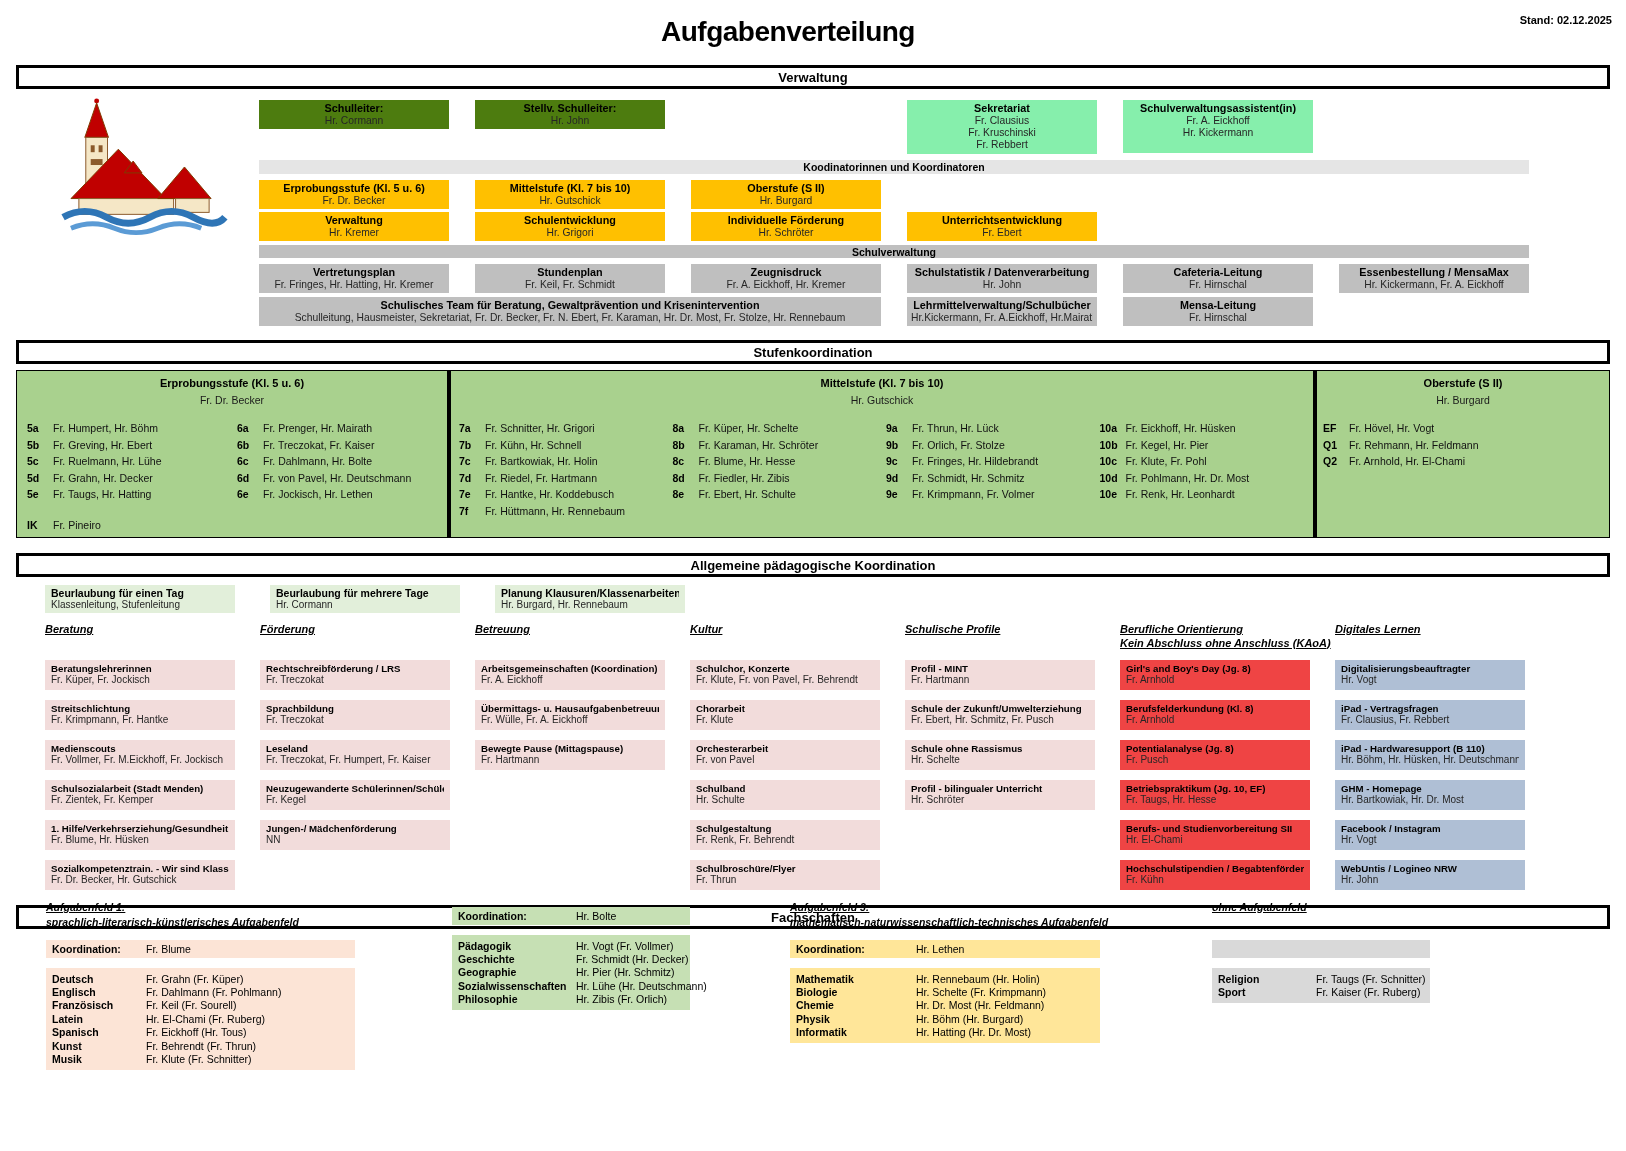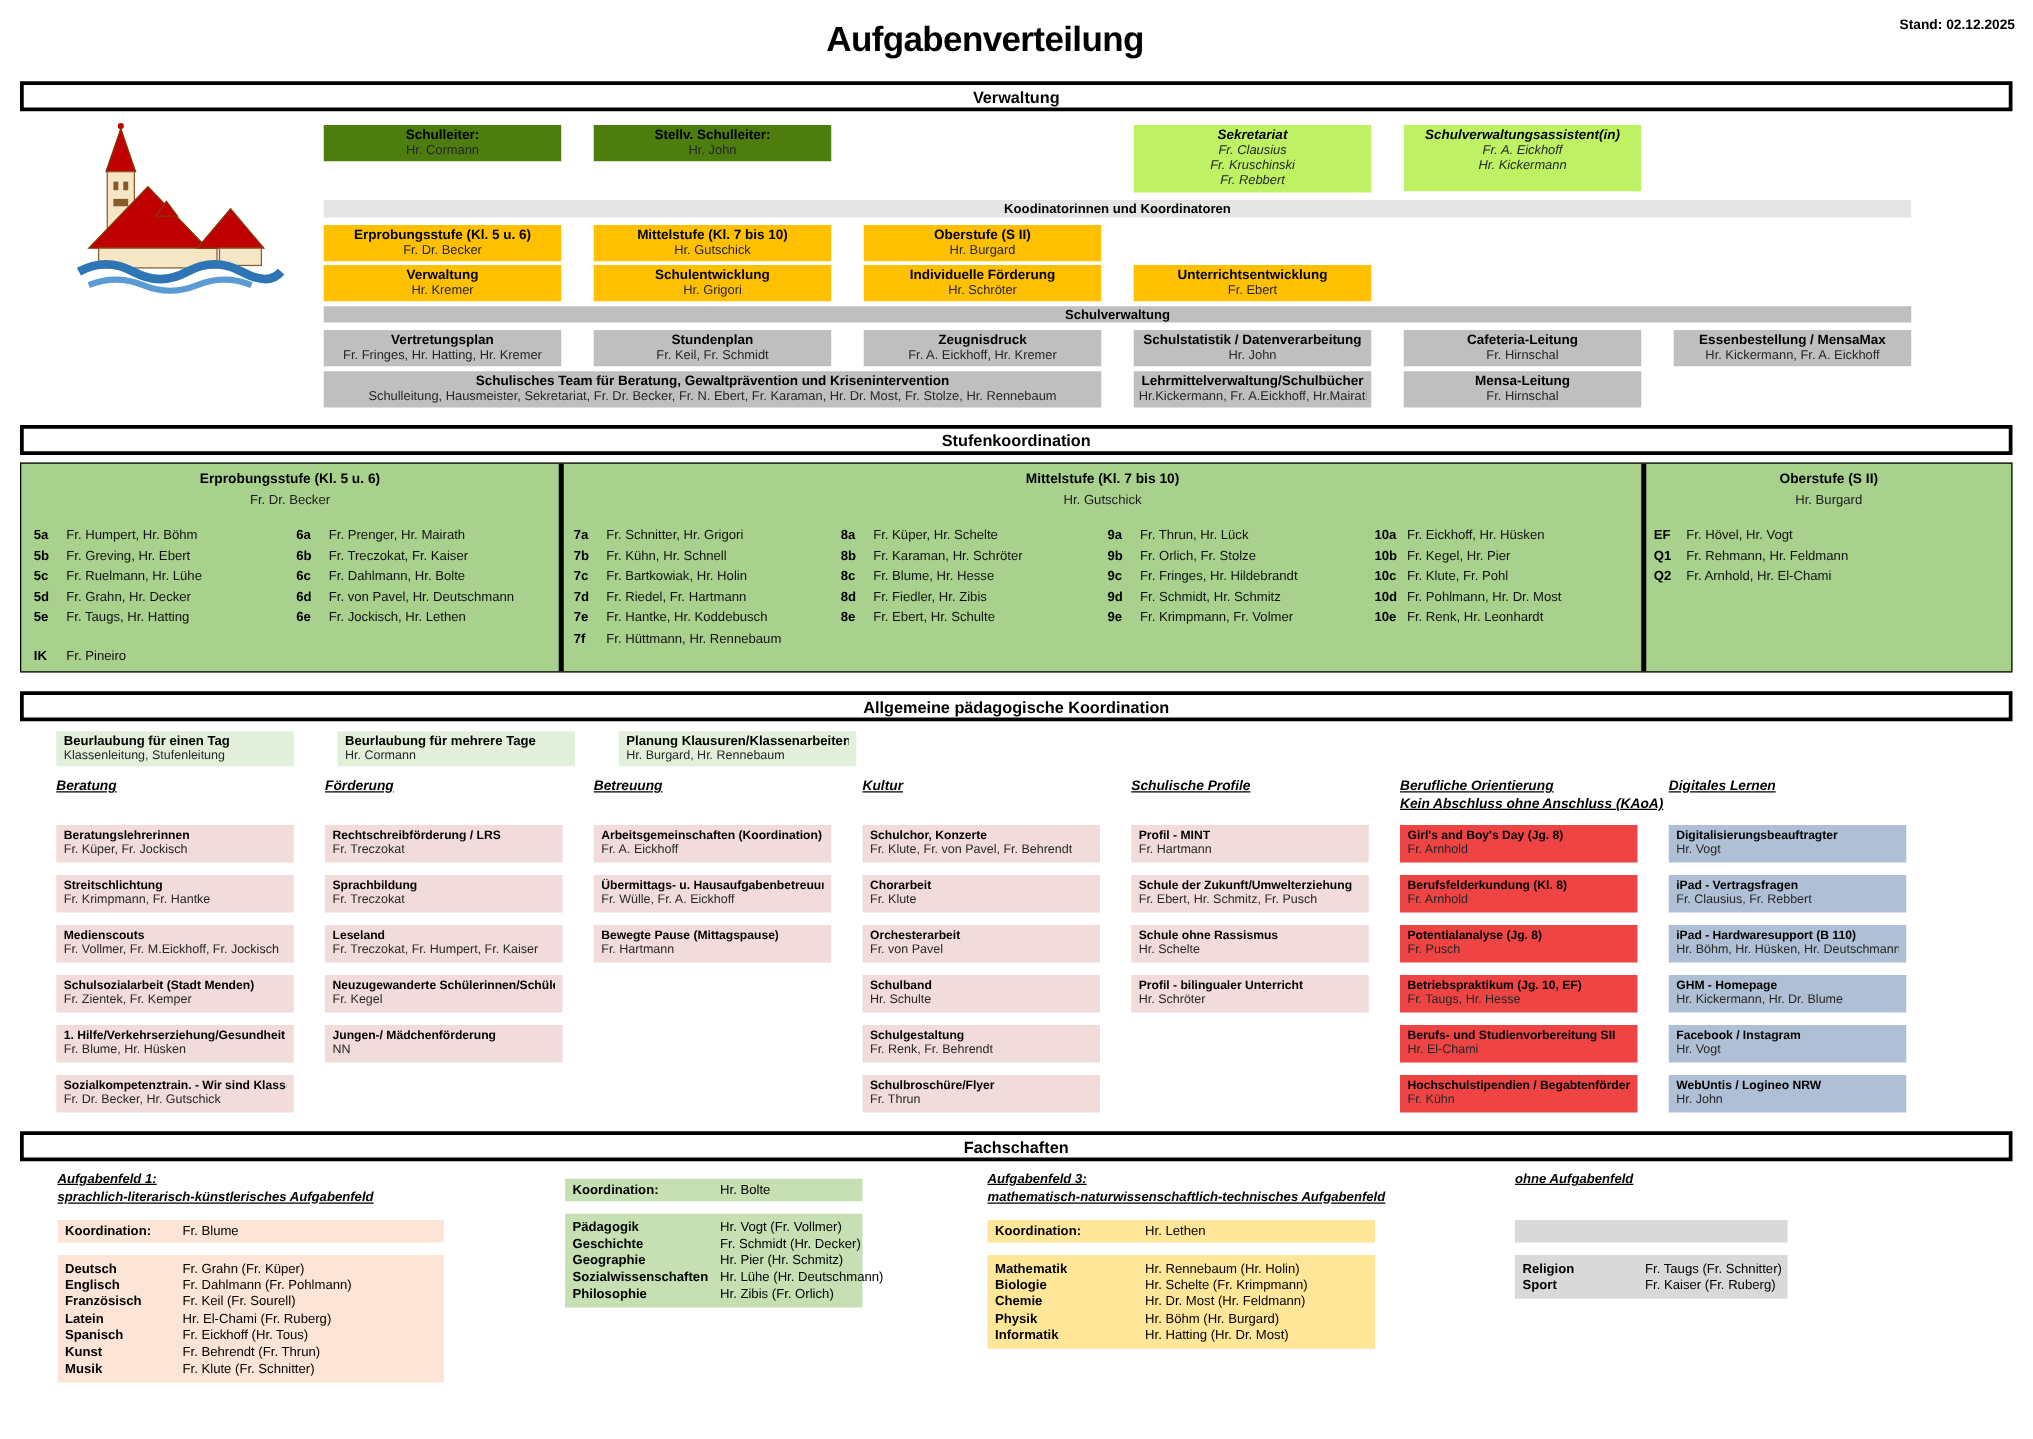--- a/index.html
+++ b/index.html
@@ -11,21 +11,21 @@
 
   .secbar{position:absolute;left:16px;width:1594px;height:24px;border:3px solid #000;background:#fff;
           display:flex;align-items:center;justify-content:center;font-weight:bold;font-size:13px;}
 
   
   .vgrid{position:absolute;left:259px;width:1270px;display:grid;grid-template-columns:repeat(6,190px);column-gap:26px;align-items:start;}
   .box{padding:2px 4px;text-align:center;min-height:27px;overflow:hidden;}
   .bt{font-weight:bold;font-size:10.8px;line-height:1.18;white-space:nowrap;overflow:hidden;}
   .bn{font-size:10.3px;line-height:1.2;color:#262626;white-space:pre-line;overflow:hidden;}
   .yellow{background:#4d7c0f;}
-  .tan{background:#bef264;min-height:53px;font-style:italic;}
+  .tan{background:#86efac;min-height:53px;}
   .orangebox{background:#FFC000;}
   .graybox{background:#BFBFBF;}
   .graybox .bn{white-space:nowrap;}
   .c1{grid-column:1}.c2{grid-column:2}.c4{grid-column:4}.c5{grid-column:5}.c6{grid-column:6}
   .teambox{grid-column:1 / span 3;}
   .hbar{position:absolute;left:259px;width:1270px;display:flex;align-items:center;justify-content:center;
         font-weight:bold;font-size:10.5px;}
   .hbar.orange{background:#e5e5e5;height:14px;}
   .hbar.gray{background:#BFBFBF;height:13px;}
   .logo{position:absolute;left:55px;top:92px;width:178px;height:148px;}
@@ -60,21 +60,21 @@
   .phline{font-weight:bold;font-style:italic;text-decoration:underline;font-size:11px;line-height:13.5px;white-space:nowrap;}
   .pitems{display:flex;flex-direction:column;gap:10px;}
   .pbox{min-height:30px;padding:2.5px 6px;text-align:left;overflow:hidden;}
   .pbox .bt{font-size:9.7px;text-align:left;}
   .pbox .bn{font-size:10px;text-align:left;white-space:nowrap;}
   .pcol[data-color="pink"]   .pbox{background:#F2DCDB;}
   .pcol[data-color="orange"] .pbox{background:#ef4444;}
   .pcol[data-color="blue"]   .pbox{background:#AFBFD5;}
 
   
-  .fwrap{position:absolute;left:0;top:936px;width:1626px;height:210px;}
+  .fwrap{position:absolute;left:0;top:900px;width:1626px;height:210px;}
   .fgroup{position:absolute;top:0;}
   .fhead{height:33px;}
   .fhline{font-weight:bold;font-style:italic;text-decoration:underline;font-size:10.5px;line-height:14.5px;white-space:nowrap;}
   .fkoord{margin-top:7px;height:18px;display:flex;align-items:center;padding-left:6px;}
   .fklabel{font-weight:bold;font-size:10.5px;flex:none;}
   .fkname{font-size:10.5px;}
   .ftable{margin-top:10px;padding:4px 0 4px 6px;}
   .frow{display:flex;height:13.4px;align-items:center;font-size:10.5px;white-space:nowrap;}
   .subj{font-weight:bold;flex:none;}
   .fgroup[data-color="peach"]  {left:46px;width:309px;}
@@ -703,21 +703,21 @@
             <div class="bn">Fr. Clausius, Fr. Rebbert</div>
           </div>
 
           <div class="pbox">
             <div class="bt">iPad - Hardwaresupport (B 110)</div>
             <div class="bn">Hr. Böhm, Hr. Hüsken, Hr. Deutschmann</div>
           </div>
 
           <div class="pbox">
             <div class="bt">GHM - Homepage</div>
-            <div class="bn">Hr. Kickermann, Hr. Dr. Blume</div>
+            <div class="bn">Hr. Bartkowiak, Hr. Dr. Most</div>
           </div>
 
           <div class="pbox">
             <div class="bt">Facebook / Instagram</div>
             <div class="bn">Hr. Vogt</div>
           </div>
 
           <div class="pbox">
             <div class="bt">WebUntis / Logineo NRW</div>
             <div class="bn">Hr. John</div>

